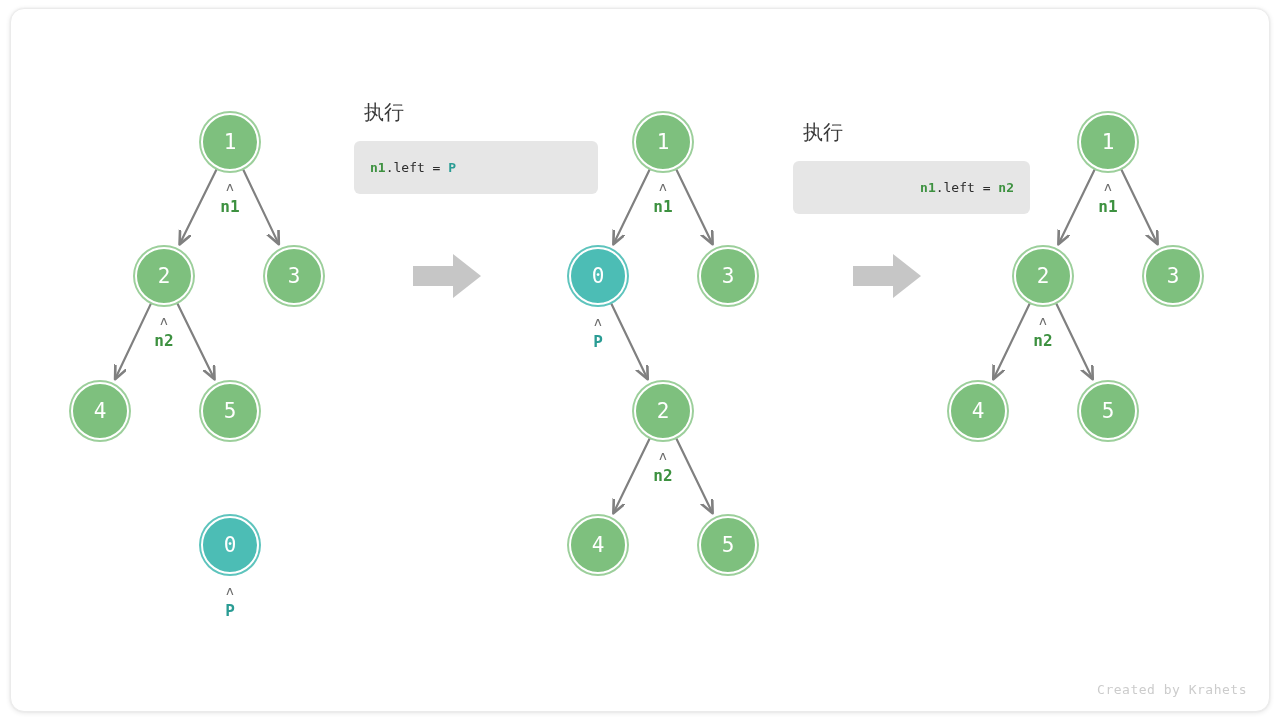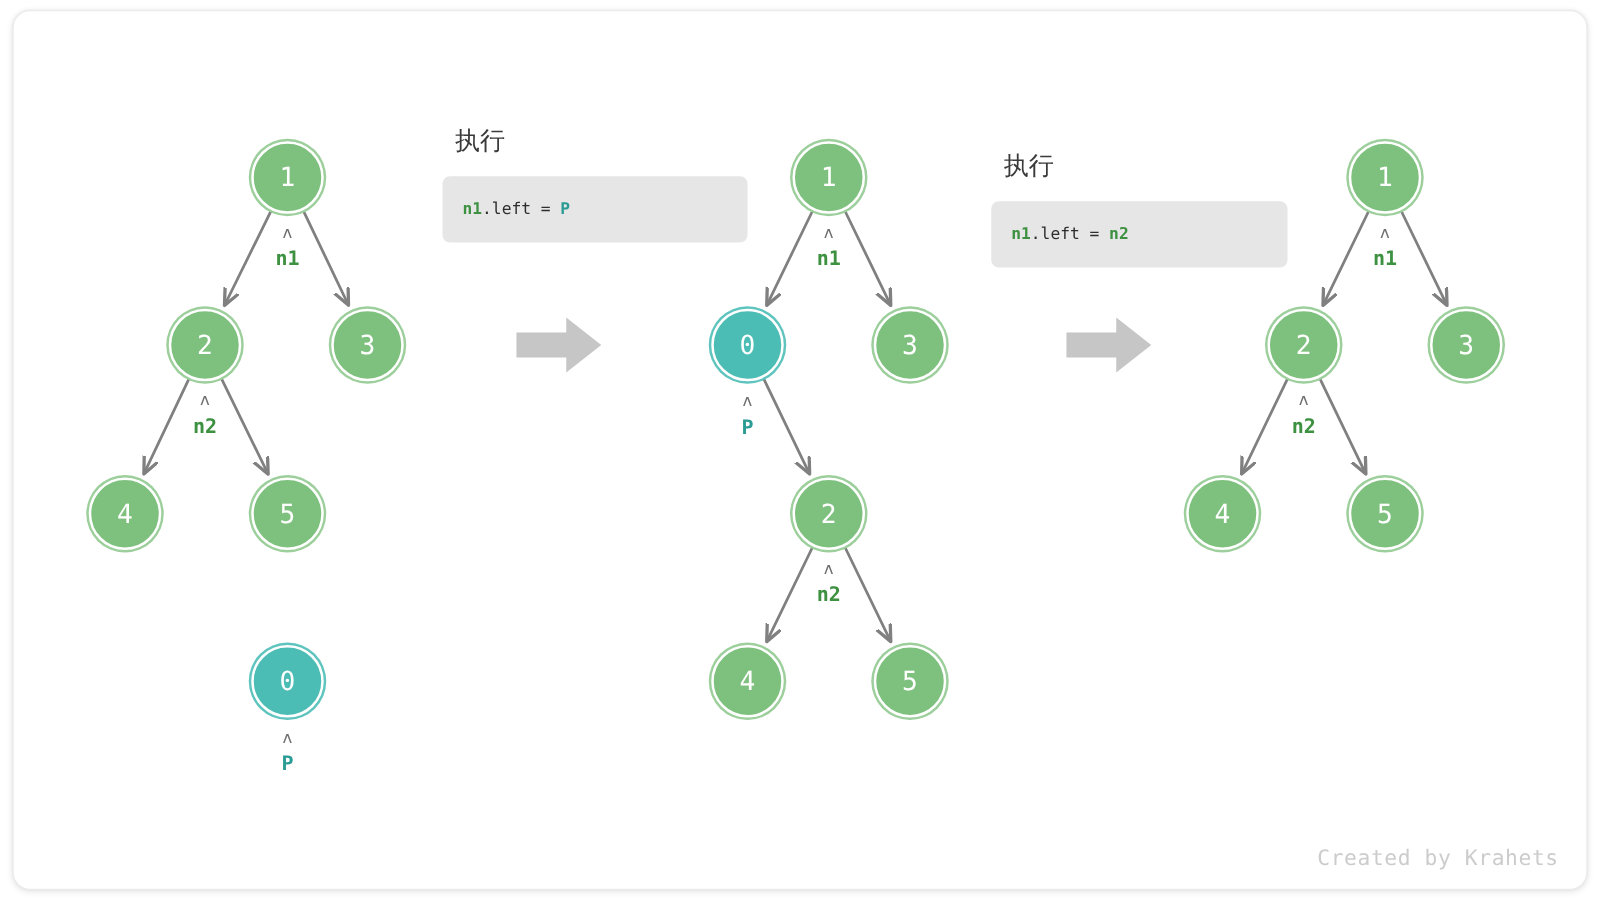--- a/index.html
+++ b/index.html
@@ -104,21 +104,21 @@
 
   
   .steparrow{position:absolute;z-index:3;}
 
   
   #watermark{
     position:absolute;
     right:22px;bottom:14px;
     color:#cccccc;
     font-family:"DejaVu Sans Mono","Liberation Mono",monospace;
-    font-size:17px;
+    font-size:13px;
     letter-spacing:0.5px;
     z-index:8;
     margin-top:16px;
   }
 </style>
 </head>
 <body>
 
 <div id="card">
   <div id="stage">
@@ -232,21 +232,21 @@
           <div class="caret">ʌ</div>
           <div class="name green">n2</div>
         </div>
       </div>
     <div id="caption-layer">
         <div class="caption" style="left: 353px; top: 91px;">执行</div>
         <div class="caption" style="left: 792px; top: 111px;">执行</div>
       </div>
     <div id="code-layer">
         <div class="codebox" style="left: 343px; top: 132px; width: 212px;"><div><span class="t-var">n1</span><span class="t-plain">.left = </span><span class="t-ptr">P</span></div></div>
-        <div class="codebox" style="left: 782px; top: 152px; width: 205px;"><div><span class="t-var">n1</span><span class="t-plain">.left = </span><span class="t-var">n2</span></div></div>
+        <div class="codebox" style="left: 782px; top: 152px; width: 205px; text-align: right;"><div><span class="t-var">n1</span><span class="t-plain">.left = </span><span class="t-var">n2</span></div></div>
       </div>
     <div id="arrow-layer">
         <svg class="steparrow" width="68" height="46" viewBox="0 0 68 46" style="left: 402px; top: 244px;">
           <path d="M0,13 L40,13 L40,1 L68,23 L40,45 L40,33 L0,33 Z" fill="#c6c6c6"></path>
         </svg>
         <svg class="steparrow" width="68" height="46" viewBox="0 0 68 46" style="left: 842px; top: 244px;">
           <path d="M0,13 L40,13 L40,1 L68,23 L40,45 L40,33 L0,33 Z" fill="#c6c6c6"></path>
         </svg>
       </div>
 

